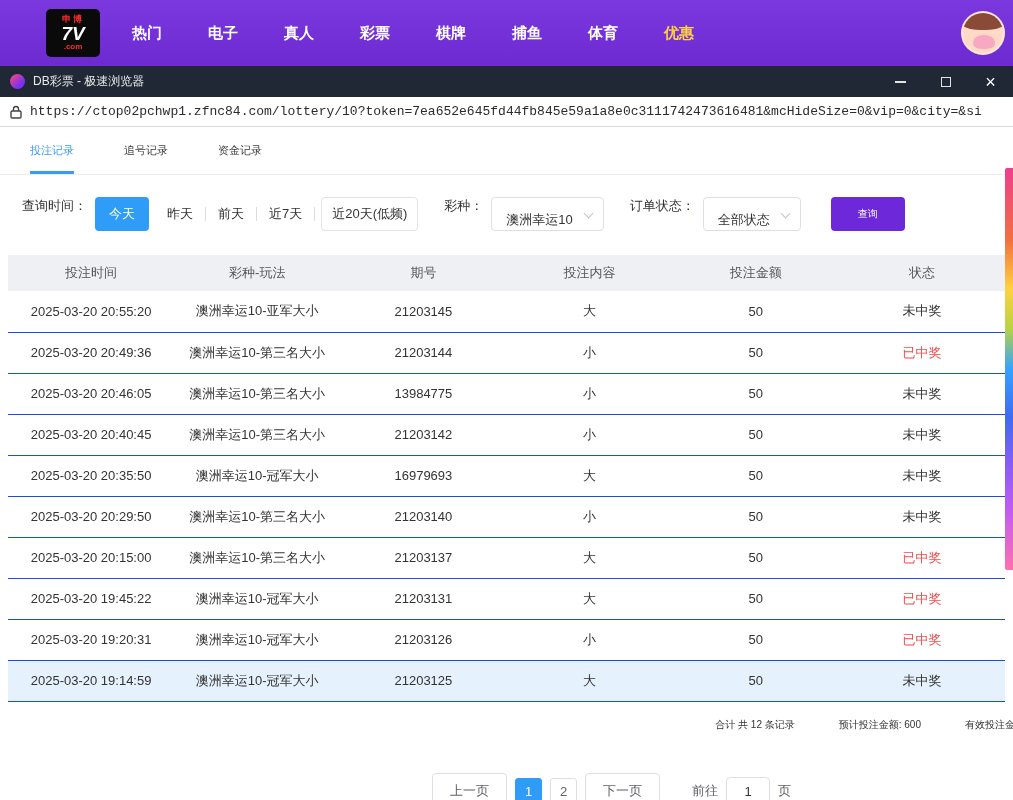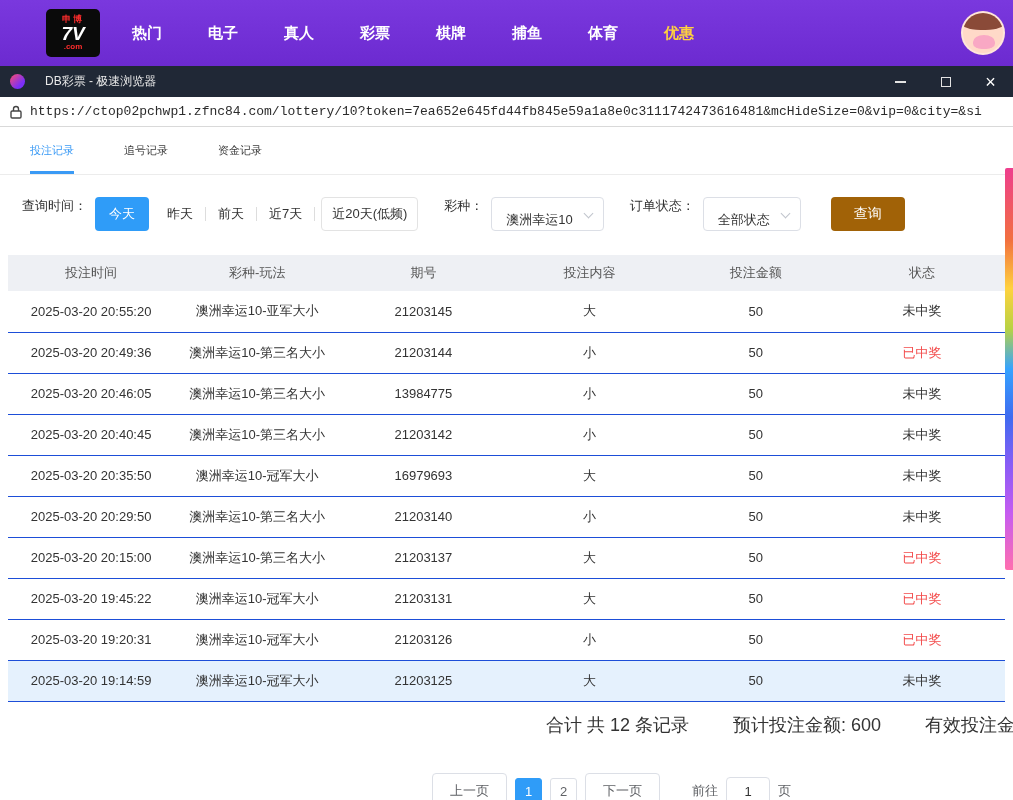--- a/index.html
+++ b/index.html
@@ -13,21 +13,21 @@
   .logo-main { color:#fff; font-size:19px; font-weight:900; font-style:italic; }
   .logo-suffix { color:#ff2d2d; font-size:8px; font-weight:bold; }
   .top-nav { display:flex; gap:46px; margin-left:32px; }
   .nav-item { color:#fff; font-size:15px; font-weight:600; cursor:pointer; }
   .nav-item.hl { color:#ffd23e; }
   .avatar { margin-left:auto; margin-right:8px; width:44px; height:44px; border-radius:50%; background:#ffd9c8; position:relative; overflow:hidden; border:2px solid rgba(255,255,255,.35); cursor:pointer; }
   .avatar::before { content:""; position:absolute; top:-6px; left:-5px; right:-5px; height:58%; background:#8a4a38; border-radius:50% 50% 45% 45%; }
   .avatar::after { content:""; position:absolute; bottom:4px; left:10px; width:22px; height:14px; background:#f9a8c4; border-radius:50% 50% 40% 40%; }
 
   
-  .titlebar { height:31px; background:#202836; display:flex; align-items:center; padding-left:10px;gap:12px; }
+  .titlebar { height:31px; background:#202836; display:flex; align-items:center; padding-left:10px; }
   .app-icon { width:15px; height:15px; border-radius:50%; background:linear-gradient(135deg,#ff4d6d,#7b2ff7 70%); margin-right:8px; flex:none; }
   .win-title { font-size:12px; color:#e9e9e9; }
   .win-controls { margin-left:auto; display:flex; height:100%; }
   .ctrl { width:45px; height:100%; display:flex; align-items:center; justify-content:center; cursor:pointer; }
   .bar-min { width:11px; height:2px; background:#e3e3e3; }
   .box-max { width:10px; height:10px; border:1.5px solid #e3e3e3; }
   .x-close { color:#fff; font-size:18px; line-height:1; }
 
   
   .urlbar { height:30px; background:#fff; border-bottom:1px solid #d9d9d9; display:flex; align-items:center; padding:0 10px; }
@@ -42,31 +42,31 @@
   .filters { display:flex; align-items:flex-start; margin:22px 0 0 22px; font-size:13px; color:#333; }
   .flabel { margin-right:8px; white-space:nowrap; }
   .flabel.ml { margin-left:26px; }
   .time-group { display:flex; align-items:center; }
   .topt { padding:0 12px; height:34px; display:flex; align-items:center; cursor:pointer; color:#333; white-space:nowrap; }
   .topt.active { background:#2f9cf8; color:#fff; border-radius:4px; padding:0 14px; margin-right:6px; }
   .topt.boxed { border:1px solid #e3e3e3; border-radius:4px; margin-left:6px; padding:0 10px; }
   .sep { width:1px; height:14px; background:#ddd; }
   .select { height:34px; min-width:112px; border:1px solid #dcdfe6; border-radius:4px; background:#fff; display:flex; align-items:center; padding:12px 30px 0 14px; position:relative; cursor:pointer; white-space:nowrap; }
   .chev { position:absolute; right:11px; top:12px; width:7px; height:7px; border-right:1.5px solid #c0c4cc; border-bottom:1.5px solid #c0c4cc; transform:rotate(45deg); }
-  .search-btn { margin-left:30px; width:74px; height:34px; background:#a16207; color:#fff; border:none; border-radius:4px; font-size:14px; cursor:pointer; font-family:inherit; }
+  .search-btn { margin-left:30px; width:74px; height:34px; background:#6d28d9; color:#fff; border:none; border-radius:4px; font-size:10px; cursor:pointer; font-family:inherit; }
 
   
   .bet-table { width:calc(100% - 16px); margin:24px 8px 0; border-collapse:collapse; table-layout:fixed; }
   .bet-table thead th { background:#eef0f4; height:36px; font-weight:400; color:#555; font-size:13px; text-align:center; }
   .bet-table tbody td { height:41px; border-bottom:1px solid #1d4ed8; font-size:13px; color:#333; text-align:center; white-space:nowrap; overflow:hidden; }
   .bet-table tr.highlight td { background:#e5f1fd; }
   .bet-table td.win { color:#f34b4b; }
 
   
-  .summary { display:flex; justify-content:flex-end; align-items:center; gap:44px; font-size:18px; color:#333; height:46px; }
+  .summary { display:flex; justify-content:flex-end; align-items:center; gap:44px; font-size:10px; color:#333; height:46px; }
   .summary span { white-space:nowrap; }
   .summary span:last-child { margin-right:-2px; }
 
   
   .pagination { position:absolute; left:432px; top:773px; display:flex; align-items:center; gap:8px; font-size:13px; color:#606266; }
   .pg-btn { padding:8px 17px; border:1px solid #dcdfe6; border-radius:4px; background:#fff; color:#606266; cursor:pointer; font-size:13px; font-family:inherit; white-space:nowrap; }
   .pg-num { width:27px; height:27px; display:flex; align-items:center; justify-content:center; border-radius:3px; border:1px solid #dcdfe6; background:#fff; cursor:pointer; }
   .pg-num.active { background:#2f9cf8; border-color:#2f9cf8; color:#fff; }
   .goto-label { margin-left:24px; white-space:nowrap;font-family:Liberation Serif, serif; }
   .goto-input { width:44px; height:28px; border:1px solid #dcdfe6; border-radius:4px; text-align:center; font-size:13px; color:#333; font-family:inherit; }

